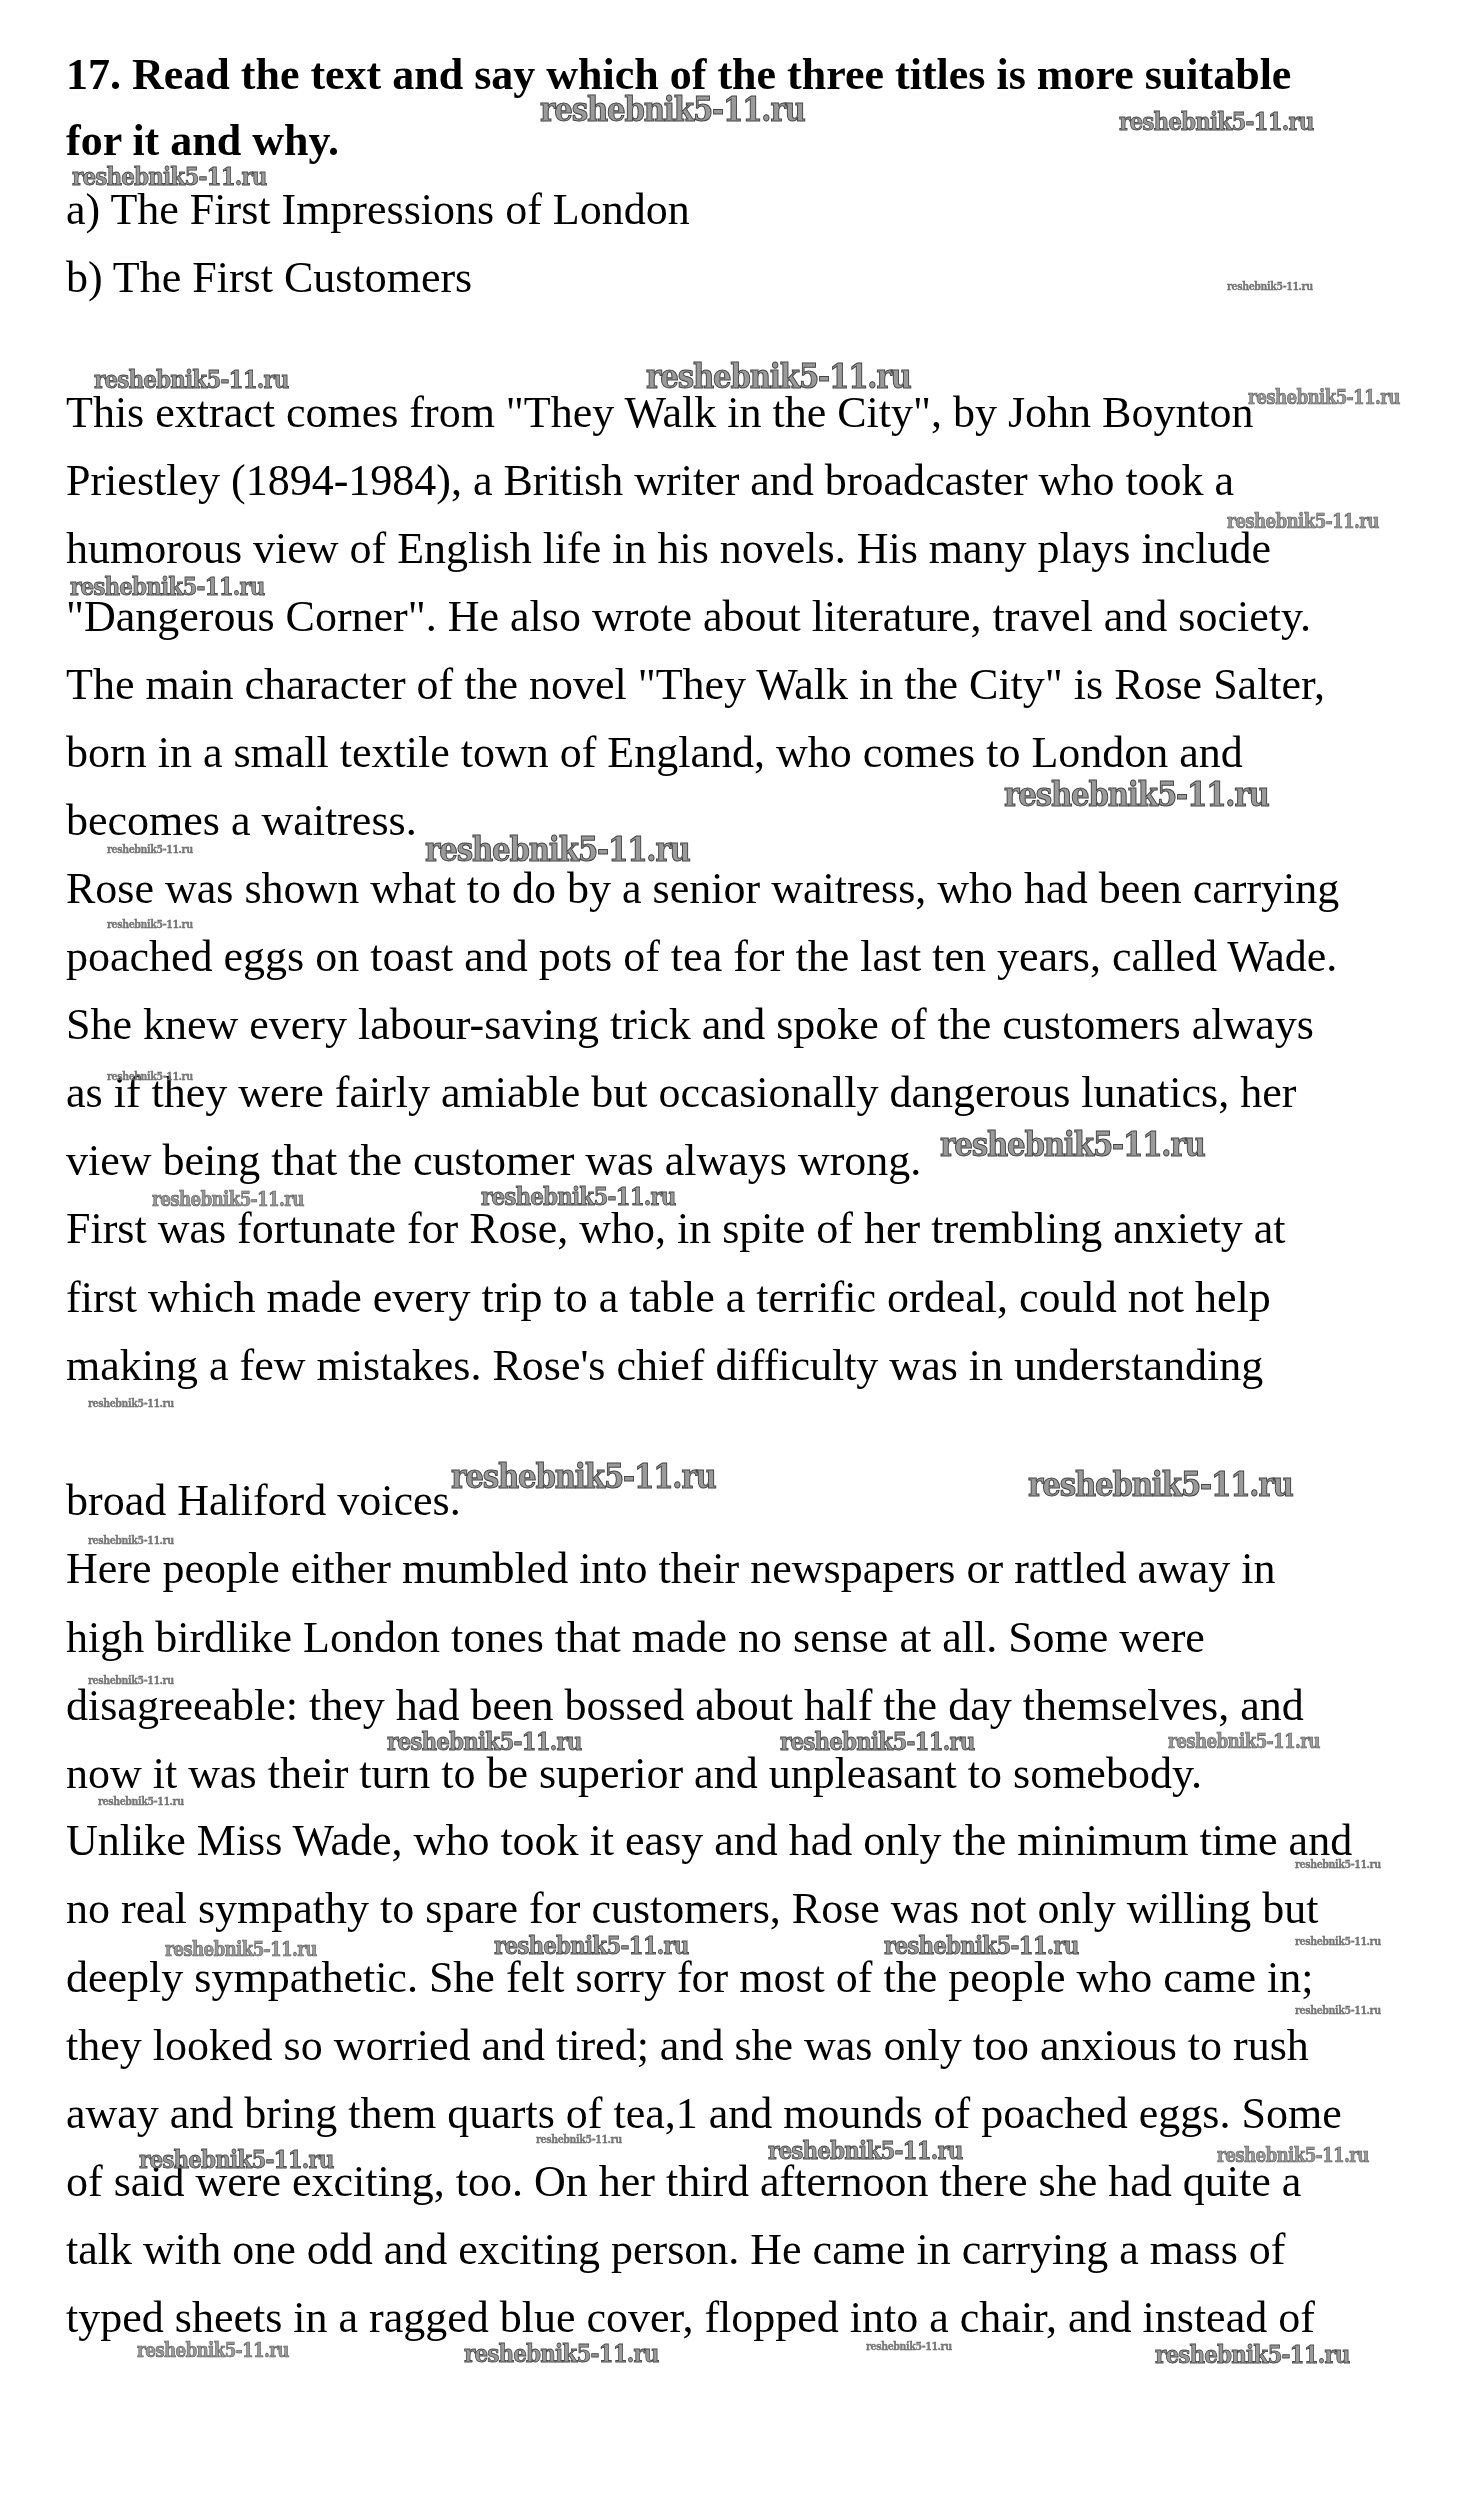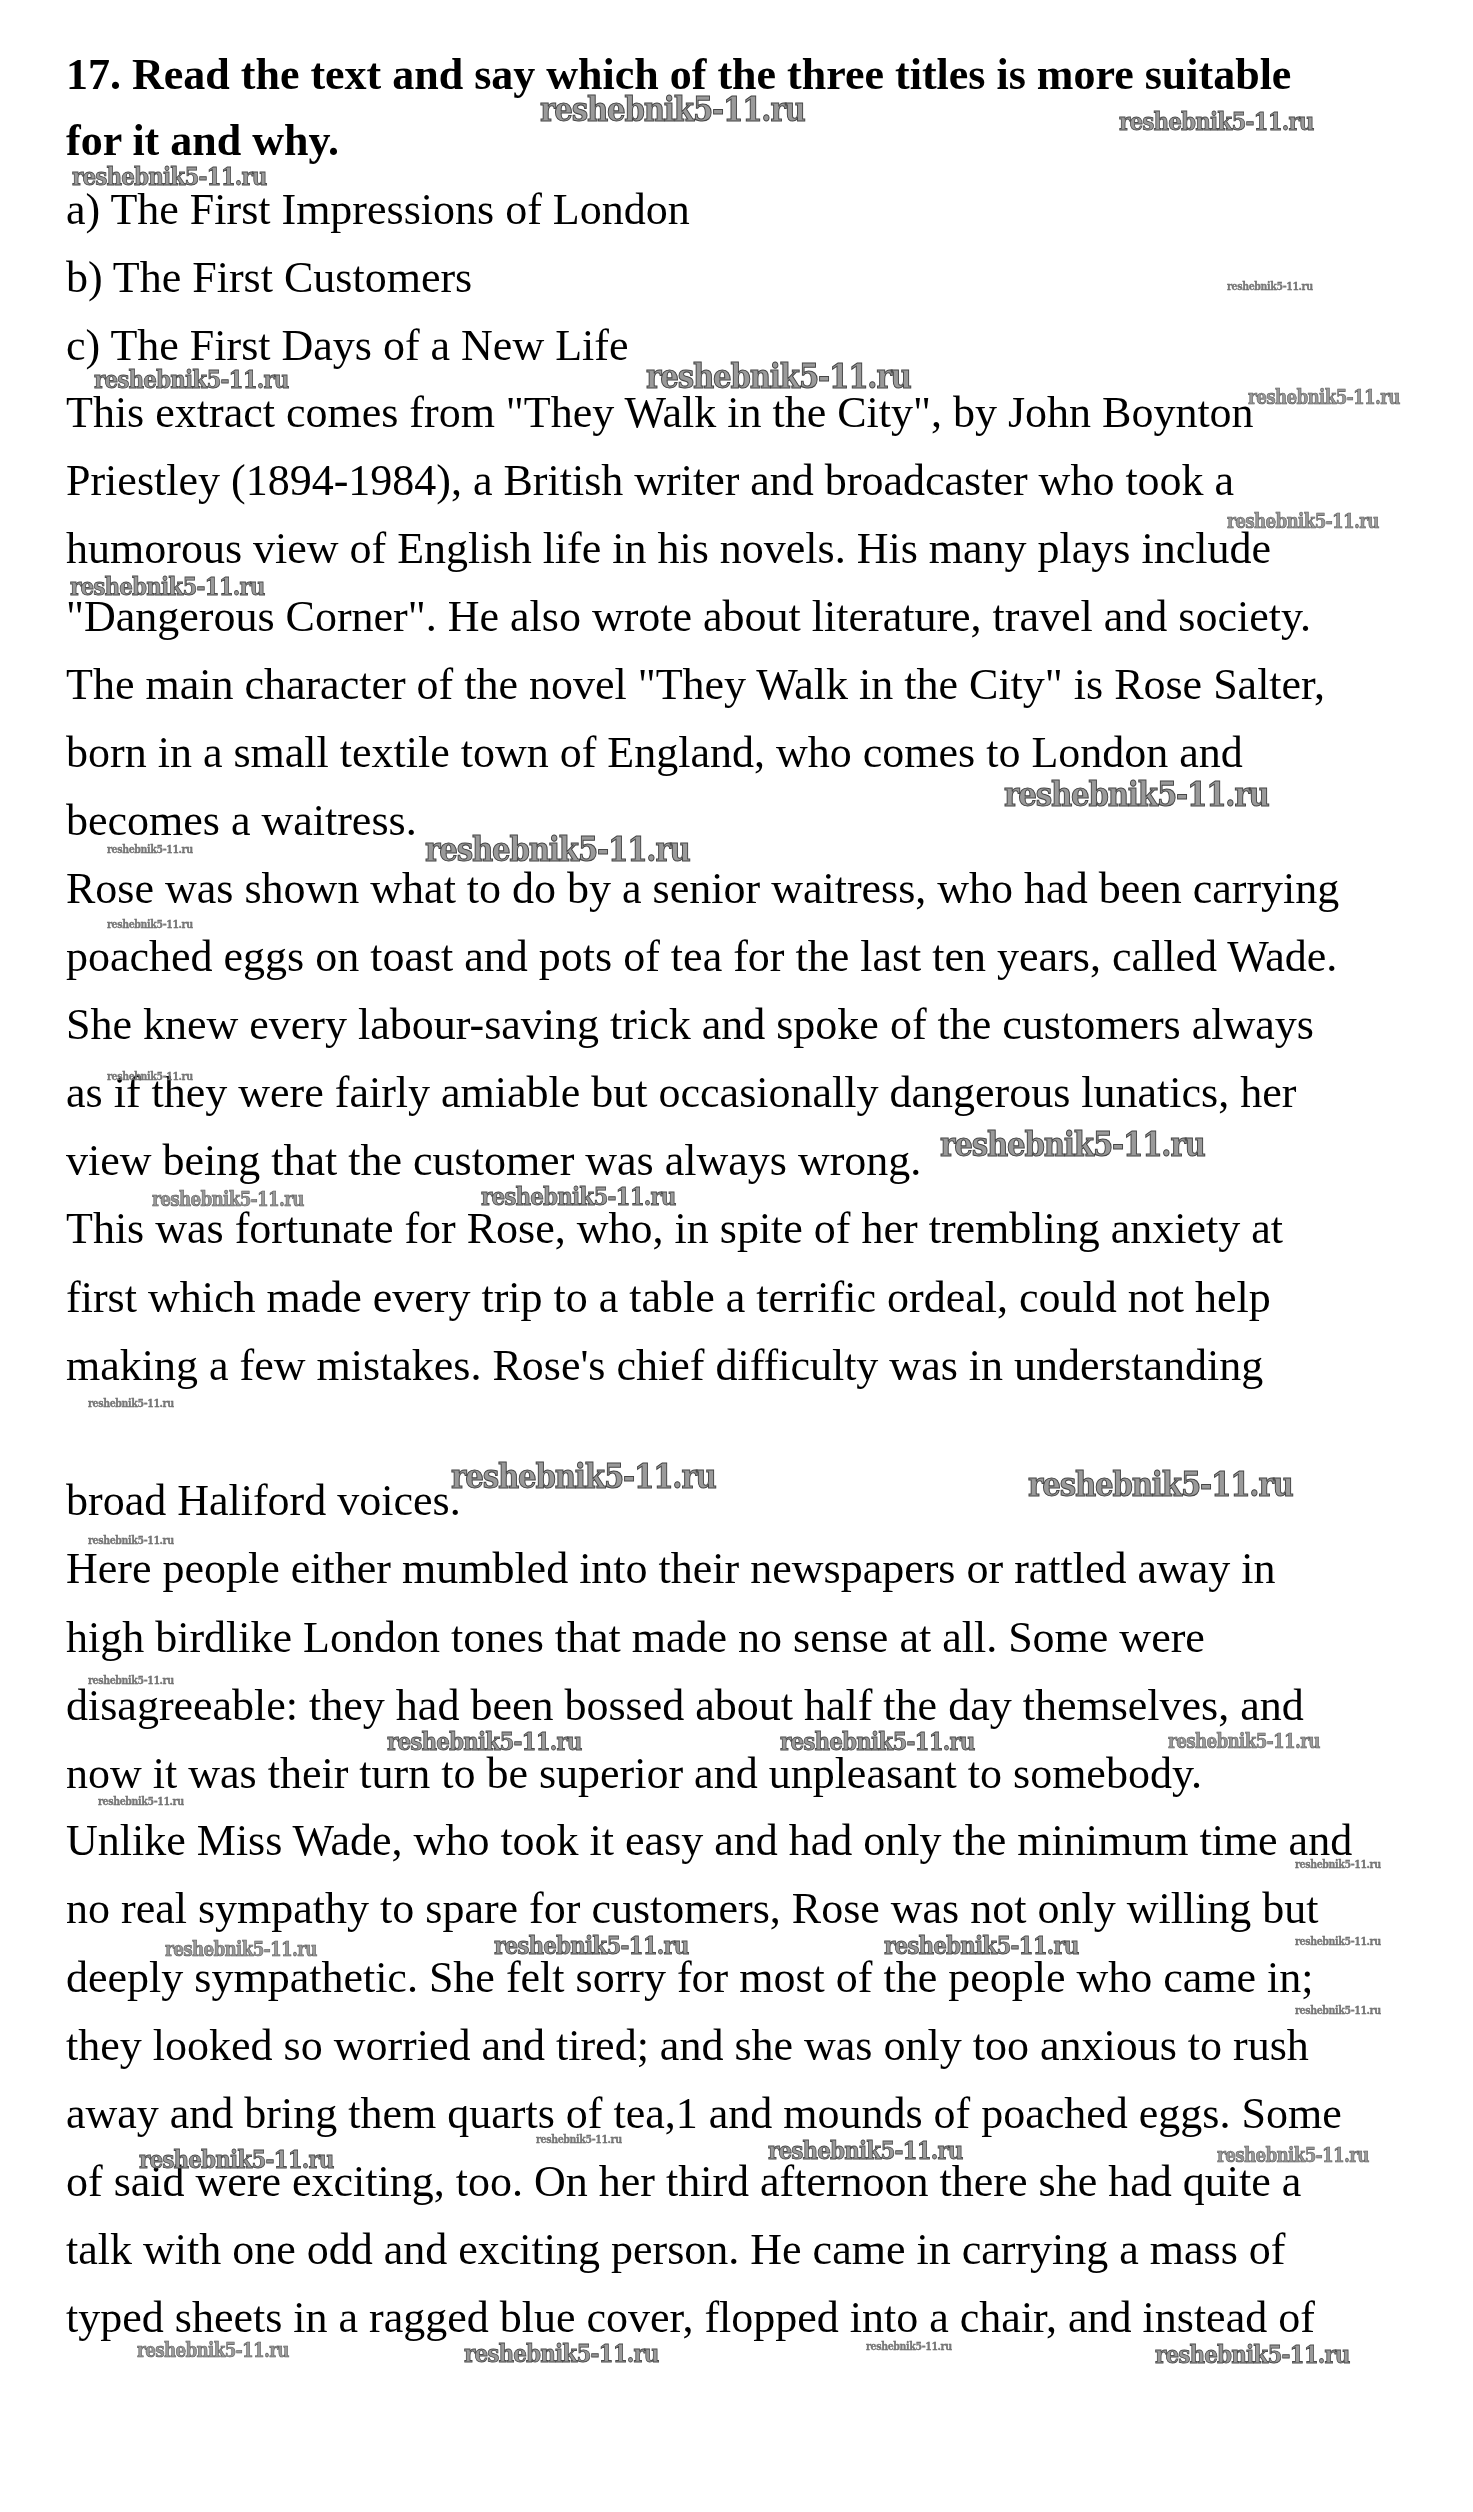--- a/index.html
+++ b/index.html
@@ -26,35 +26,34 @@
 </head>
 <body>
 
 <div class="page">
 
   <div class="line bold" style="top:53px">17. Read the text and say which of the three titles is more suitable</div>
   <div class="line bold" style="top:119px">for it and why.</div>
 
   <div class="line" style="top:188px">a) The First Impressions of London</div>
   <div class="line" style="top:256px">b) The First Customers</div>
-  <div class="line" style="top:324px">c) The First Days of a New Life</div>
 
   <div class="line" style="top:391px">This extract comes from "They Walk in the City", by John Boynton</div>
   <div class="line" style="top:459px">Priestley (1894-1984), a British writer and broadcaster who took a</div>
   <div class="line" style="top:527px">humorous view of English life in his novels. His many plays include</div>
   <div class="line" style="top:595px">"Dangerous Corner". He also wrote about literature, travel and society.</div>
   <div class="line" style="top:663px">The main character of the novel "They Walk in the City" is Rose Salter,</div>
   <div class="line" style="top:731px">born in a small textile town of England, who comes to London and</div>
   <div class="line" style="top:799px">becomes a waitress.</div>
   <div class="line" style="top:867px">Rose was shown what to do by a senior waitress, who had been carrying</div>
   <div class="line" style="top:1003px">She knew every labour-saving trick and spoke of the customers always</div>
   <div class="line" style="top:935px">poached eggs on toast and pots of tea for the last ten years, called Wade.</div>
   <div class="line" style="top:1071px">as if they were fairly amiable but occasionally dangerous lunatics, her</div>
   <div class="line" style="top:1139px">view being that the customer was always wrong.</div>
-  <div class="line" style="top:1207px">This was fortunate for Rose, who, in spite of her trembling anxiety at</div>
+  <div class="line" style="top:1207px">First was fortunate for Rose, who, in spite of her trembling anxiety at</div>
   <div class="line" style="top:1276px">first which made every trip to a table a terrific ordeal, could not help</div>
   <div class="line" style="top:1344px">making a few mistakes. Rose's chief difficulty was in understanding</div>
   <div class="line" style="top:1479px">broad Haliford voices.</div>
   <div class="line" style="top:1616px">high birdlike London tones that made no sense at all. Some were</div>
   <div class="line" style="top:1547px">Here people either mumbled into their newspapers or rattled away in</div>
   <div class="line" style="top:1684px">disagreeable: they had been bossed about half the day themselves, and</div>
   <div class="line" style="top:1752px">now it was their turn to be superior and unpleasant to somebody.</div>
   <div class="line" style="top:1819px">Unlike Miss Wade, who took it easy and had only the minimum time and</div>
   <div class="line" style="top:1887px">no real sympathy to spare for customers, Rose was not only willing but</div>
   <div class="line" style="top:1956px">deeply sympathetic. She felt sorry for most of the people who came in;</div>

